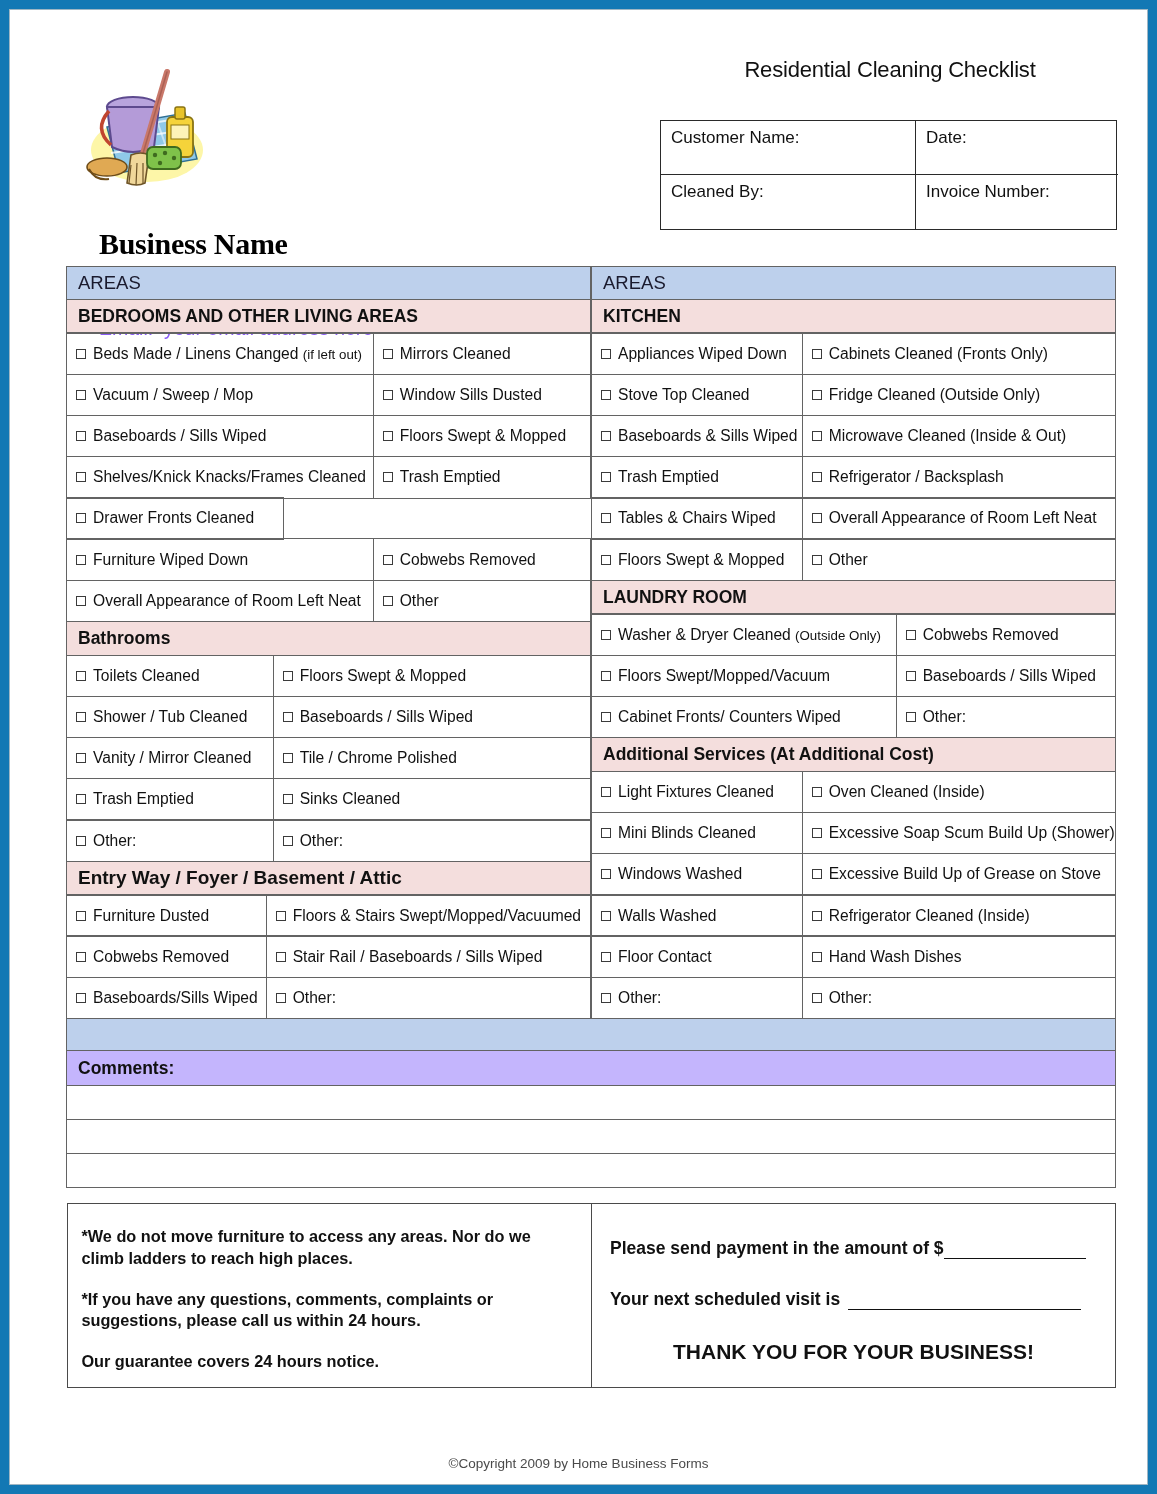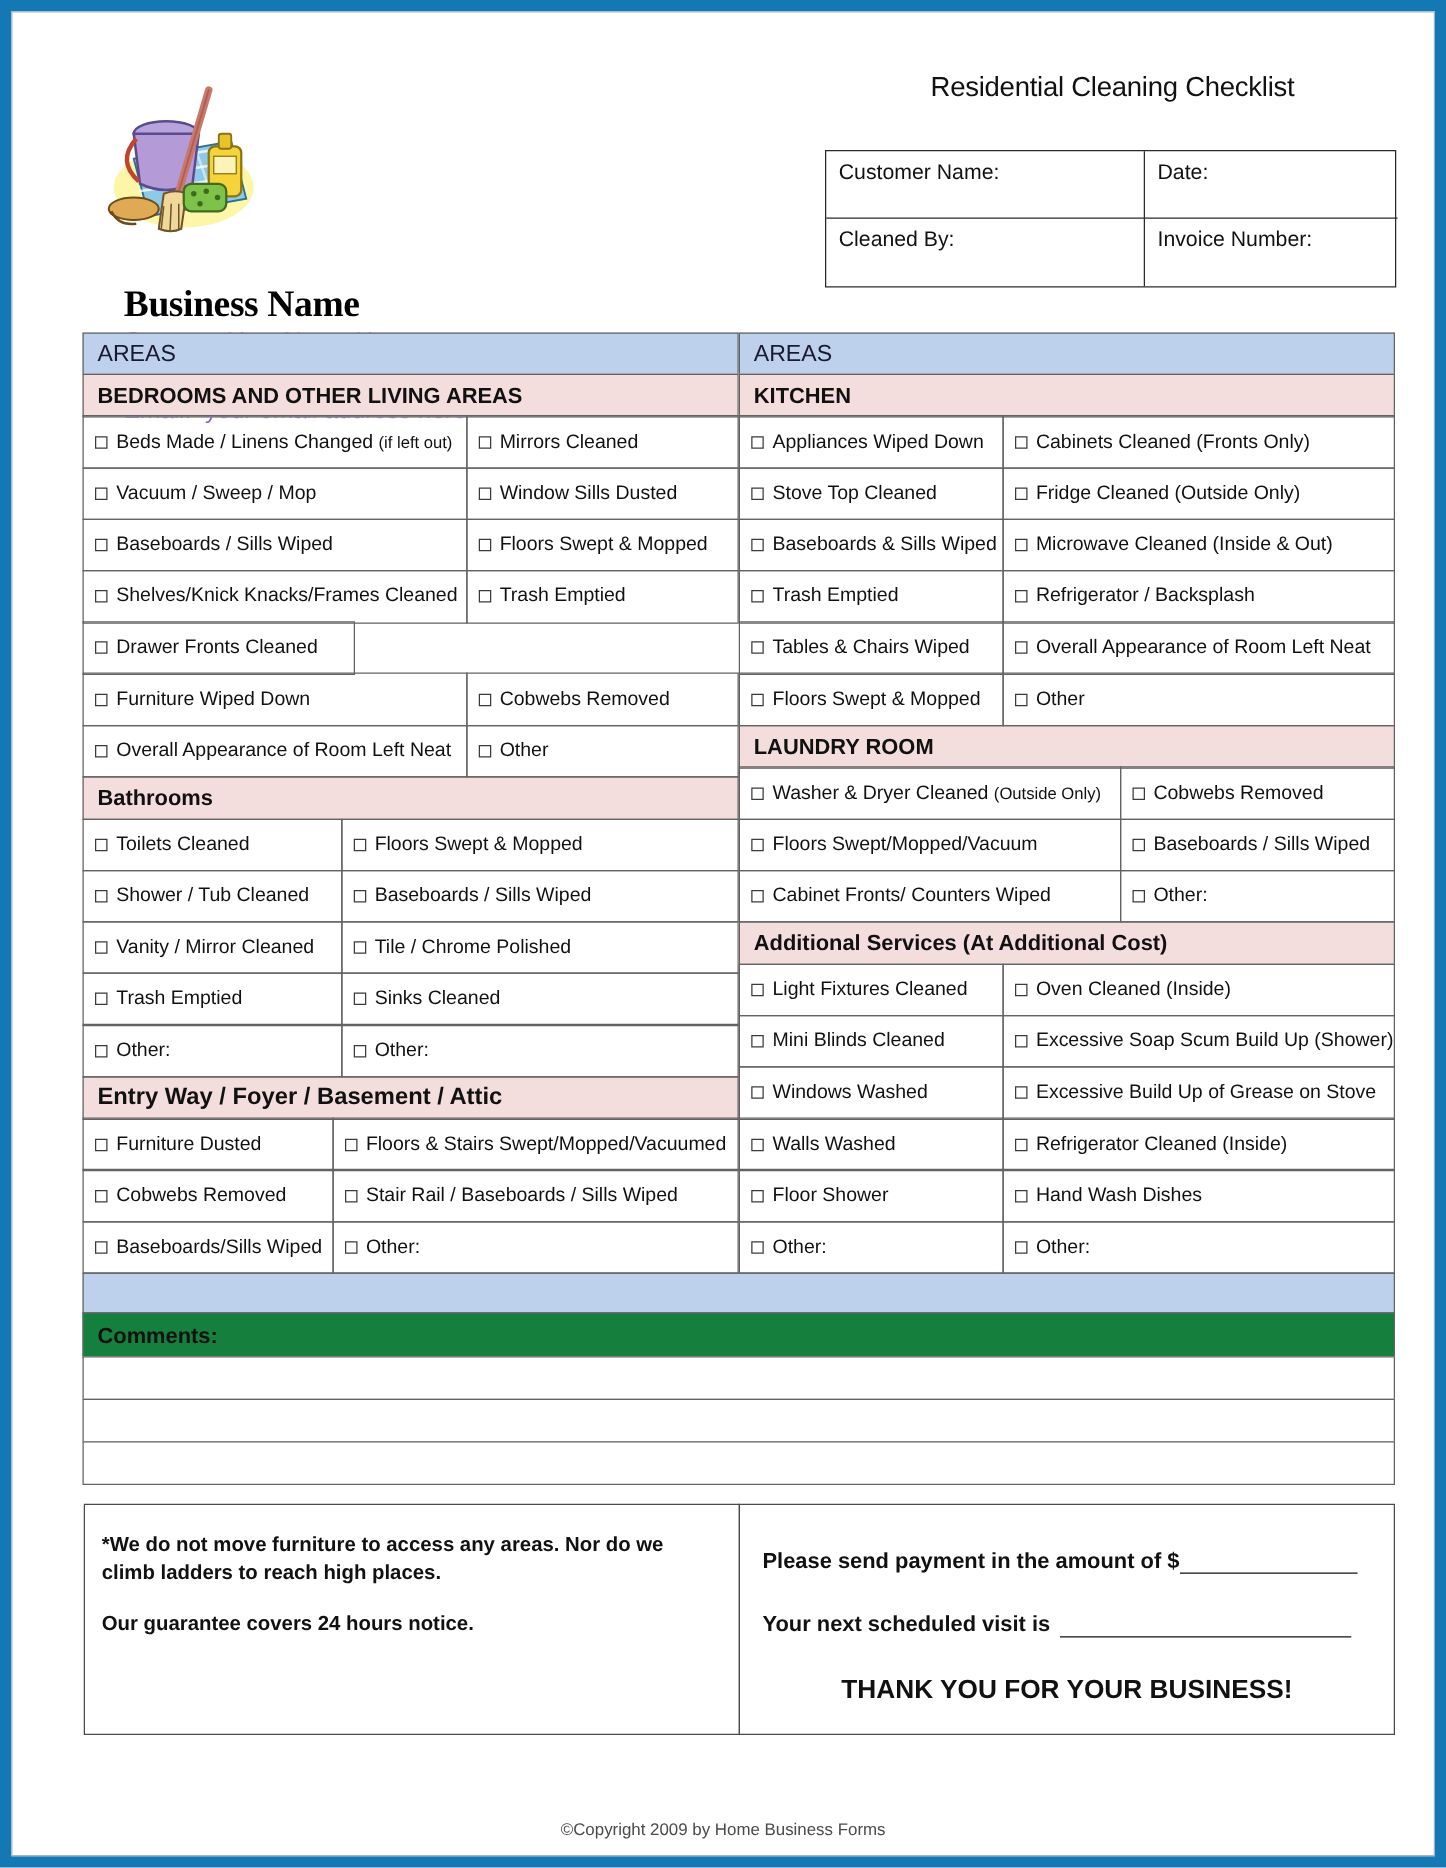--- a/index.html
+++ b/index.html
@@ -79,21 +79,21 @@
     border:1.3px solid #3b3b3b; margin-right:7px; flex:none;
     position:relative; top:0px;
   }
   .lbl { display:inline-block; }
 
   .spacer-blue {
     border:1.3px solid #636363; background:#bdd0ec; height:33px;
     margin-bottom:-1.3px;
   }
   .comments-band {
-    border:1.3px solid #636363; background:#15803d; height:37px;
+    border:1.3px solid #636363; background:#c4b5fd; height:37px;
     display:flex; align-items:center; padding-left:11px;
     font-weight:bold; font-size:17.5px; color:#111; margin-bottom:-1.3px;
   }
   .comment-line { border:1.3px solid #636363; height:35px; background:#fff; margin-bottom:-1.3px; }
 
   .footer-row { display:flex; margin-top:17px;justify-content:flex-end; }
   .foot-left {
     width:525px; border:1.4px solid #4a4a4a; min-height:185px;
     padding:22px 16px 10px 13px; margin-right:-1.4px;
   }
@@ -472,21 +472,21 @@
                 <span class="lbl">Walls Washed</span>
               </div>
             <div class="cell" style="width:314px">
                 <span class="box"></span>
                 <span class="lbl">Refrigerator Cleaned (Inside)</span>
               </div>
           </div>
           <div class="row">
             <div class="cell" style="width:212px">
                 <span class="box"></span>
-                <span class="lbl">Floor Shower</span>
+                <span class="lbl">Floor Contact</span>
               </div>
             <div class="cell" style="width:314px">
                 <span class="box"></span>
                 <span class="lbl">Hand Wash Dishes</span>
               </div>
           </div>
           <div class="row">
             <div class="cell" style="width:212px">
                 <span class="box"></span>
                 <span class="lbl">Other:</span>
@@ -502,20 +502,21 @@
 
     <div class="spacer-blue"></div>
     <div class="comments-band">Comments:</div>
     <div class="comment-line"></div>
     <div class="comment-line"></div>
     <div class="comment-line"></div>
 
     <div class="footer-row">
       <div class="foot-left">
         <div class="note">*We do not move furniture to access any areas.  Nor do we climb ladders to reach high places.</div>
+        <div class="note">*If you have any questions, comments, complaints or suggestions, please call us within 24 hours.</div>
         <div class="note">Our guarantee covers 24 hours notice.</div>
       </div>
       <div class="foot-right">
         <div class="pay-line"><span>Please send payment in the amount of $</span><span class="rule r1"></span></div>
         <div class="pay-line"><span>Your next scheduled visit is</span><span class="rule r2"></span></div>
         <div class="thanks">THANK YOU FOR YOUR BUSINESS!</div>
       </div>
     </div>
   </div>
 

